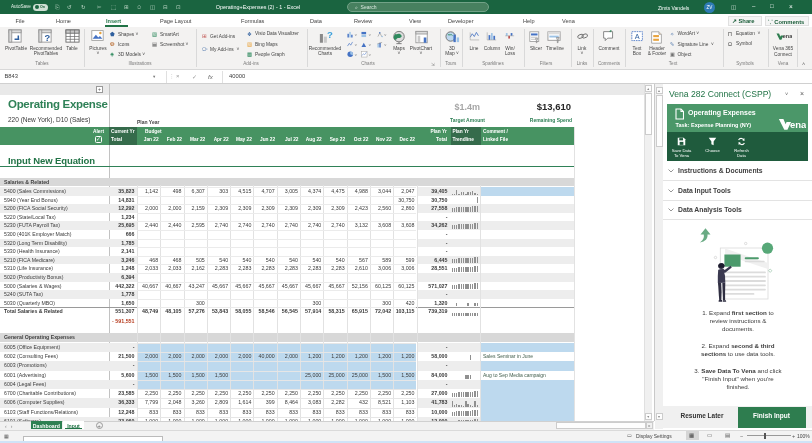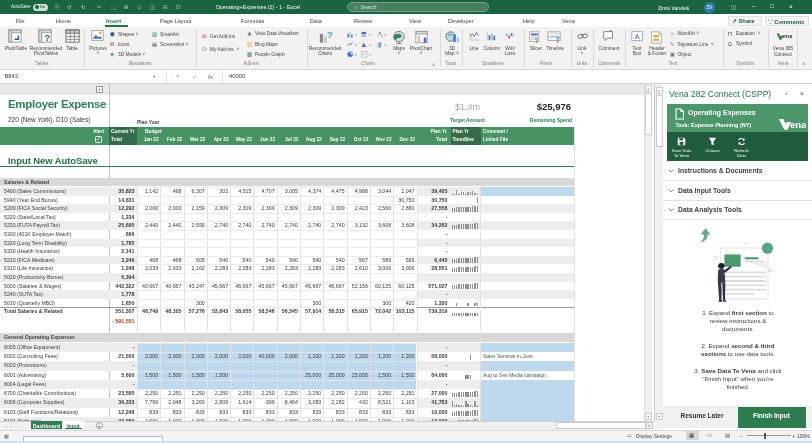--- a/index.html
+++ b/index.html
@@ -331,26 +331,26 @@
 <div class="a" style="left:169px;top:73px;font-size:5.6px;color:#bbb;">⋮</div>
 <div class="a" style="left:176px;top:73px;font-size:6px;color:#9a9a9a;">×</div>
 <div class="a" style="left:192px;top:73px;font-size:6px;color:#9a9a9a;">✓</div>
 <div class="a" style="left:208px;top:72.5px;font-size:6.2px;color:#666;font-style:italic;">fx</div>
 <div class="a" style="left:222px;top:71px;width:1px;height:12px;background:#e0e0e0;"></div>
 <div class="a" style="left:229px;top:73px;font-size:5.8px;color:#3b3b3b;">40000</div>
 <div class="a" style="left:0;top:84px;width:644px;height:11px;background:#e9e9e9;"></div>
 <div class="a" style="left:96px;top:86px;width:7px;height:6.5px;background:#fff;border:0.5px solid #999;font-size:5px;line-height:5.5px;text-align:center;color:#555;">+</div>
 <div class="a" style="left:0;top:95px;width:644px;height:326px;background:#ffffff;"></div>
 <div class="a" style="left:108.5px;top:84px;width:1px;height:337px;background:#c2c2c2;"></div>
-<div class="a" style="left:8px;top:98px;font-size:11.5px;font-weight:bold;color:#2f8157;letter-spacing:-0.3px;">Employer Expense</div>
+<div class="a" style="left:8px;top:98px;font-size:11.5px;font-weight:bold;color:#2f8157;letter-spacing:-0.3px;">Operating Expense</div>
 <div class="a" style="left:8px;top:116px;font-size:6.5px;color:#3a3a3a;">220 (New York), D10 (Sales)</div>
 <div class="a" style="left:137px;top:119px;font-size:5px;font-weight:bold;color:#444;">Plan Year</div>
-<div class="a" style="left:400px;top:102px;width:80px;text-align:right;font-size:9px;font-weight:normal;color:#a6a6a6;">$1.4m</div>
+<div class="a" style="left:400px;top:102px;width:80px;text-align:right;font-size:9px;font-weight:bold;color:#a6a6a6;">$1.4m</div>
 <div class="a" style="left:404px;top:116.5px;width:81px;text-align:right;font-size:5px;font-weight:bold;color:#2f8157;">Target Amount</div>
-<div class="a" style="left:490px;top:101px;width:81px;text-align:right;font-size:9.5px;font-weight:bold;color:#262626;">$25,976</div>
+<div class="a" style="left:490px;top:101px;width:81px;text-align:right;font-size:9.5px;font-weight:bold;color:#262626;">$13,610</div>
 <div class="a" style="left:490px;top:116.5px;width:82px;text-align:right;font-size:5px;font-weight:bold;color:#2f8157;">Remaining Spend</div>
 <div class="a" style="left:0;top:127px;width:574px;height:17.5px;background:#479362;"></div>
 <div class="a" style="left:109px;top:127px;width:28px;height:17.5px;background:#356b4b;"></div>
 <div class="a" style="left:450.5px;top:127px;width:30px;height:17.5px;background:#356b4b;"></div>
 <div class="a" style="left:70px;top:129px;width:34px;text-align:right;font-size:4.8px;font-weight:bold;color:#fff;">Alert</div>
 <div class="a" style="left:95px;top:136px;width:7px;height:6.5px;border:0.9px solid #fff;border-radius:1.5px;font-size:5.8px;line-height:5.2px;text-align:center;color:#fff;">✓</div>
 <div class="a" style="left:111px;top:129px;font-size:4.8px;font-weight:bold;color:#fff;">Current Yr</div>
 <div class="a" style="left:111px;top:136.5px;font-size:4.8px;font-weight:bold;color:#fff;">Total</div>
 <div class="a" style="left:145px;top:129px;font-size:4.8px;font-weight:bold;color:#fff;">Budget</div>
 <div class="a" style="left:136.9px;top:136.5px;width:21.8px;text-align:right;font-size:4.8px;font-weight:bold;color:#fff;">Jan 22</div>
@@ -364,21 +364,21 @@
 <div class="a" style="left:323.3px;top:136.5px;width:21.8px;text-align:right;font-size:4.8px;font-weight:bold;color:#fff;">Sep 22</div>
 <div class="a" style="left:346.6px;top:136.5px;width:21.8px;text-align:right;font-size:4.8px;font-weight:bold;color:#fff;">Oct 22</div>
 <div class="a" style="left:369.9px;top:136.5px;width:21.8px;text-align:right;font-size:4.8px;font-weight:bold;color:#fff;">Nov 22</div>
 <div class="a" style="left:393.2px;top:136.5px;width:21.8px;text-align:right;font-size:4.8px;font-weight:bold;color:#fff;">Dec 22</div>
 <div class="a" style="left:420px;top:129px;width:27px;text-align:right;font-size:4.8px;font-weight:bold;color:#fff;">Plan Yr</div>
 <div class="a" style="left:420px;top:136.5px;width:27px;text-align:right;font-size:4.8px;font-weight:bold;color:#fff;">Total</div>
 <div class="a" style="left:452.5px;top:129px;font-size:4.8px;font-weight:bold;color:#fff;">Plan Yr</div>
 <div class="a" style="left:452.5px;top:136.5px;font-size:4.8px;font-weight:bold;color:#fff;">Trendline</div>
 <div class="a" style="left:483px;top:129px;font-size:4.8px;font-weight:bold;color:#fff;">Comment /</div>
 <div class="a" style="left:483px;top:136.5px;font-size:4.8px;font-weight:bold;color:#fff;">Linked File</div>
-<div class="a" style="left:8px;top:155px;font-size:9.5px;font-weight:bold;color:#217346;letter-spacing:-0.1px;">Input New AutoSave</div>
+<div class="a" style="left:8px;top:155px;font-size:9.5px;font-weight:bold;color:#217346;letter-spacing:-0.1px;">Input New Equation</div>
 <div class="a" style="left:0;top:166px;width:574px;height:1px;background:#2f8157;"></div>
 <div class="a" style="left:0;top:177.5px;width:574px;height:8.5px;background:#d8d8d8;"></div>
 <div class="a" style="left:4px;top:177.5px;font-size:5.2px;font-weight:bold;color:#3f3f3f;line-height:8.5px;">Salaries &amp; Related</div>
 <div class="a" style="left:0;top:187.0px;width:136.9px;height:8.6px;background:#ededed;"></div>
 <div class="a" style="left:418px;top:187.0px;width:62.5px;height:8.6px;background:#ededed;"></div>
 <div class="a" style="left:480.5px;top:187.0px;width:93.5px;height:8.6px;background:#bdd9ee;"></div>
 <div class="lab" style="top:187.0px;line-height:8.6px;">5400 (Sales Commissions)</div>
 <div class="c" style="left:109px;top:187.0px;width:25.5px;line-height:8.6px;font-weight:bold;">35,823</div>
 <div class="c" style="left:136.9px;top:187.0px;width:21.3px;line-height:8.6px;">1,142</div>
 <div class="c" style="left:160.2px;top:187.0px;width:21.3px;line-height:8.6px;">498</div>

